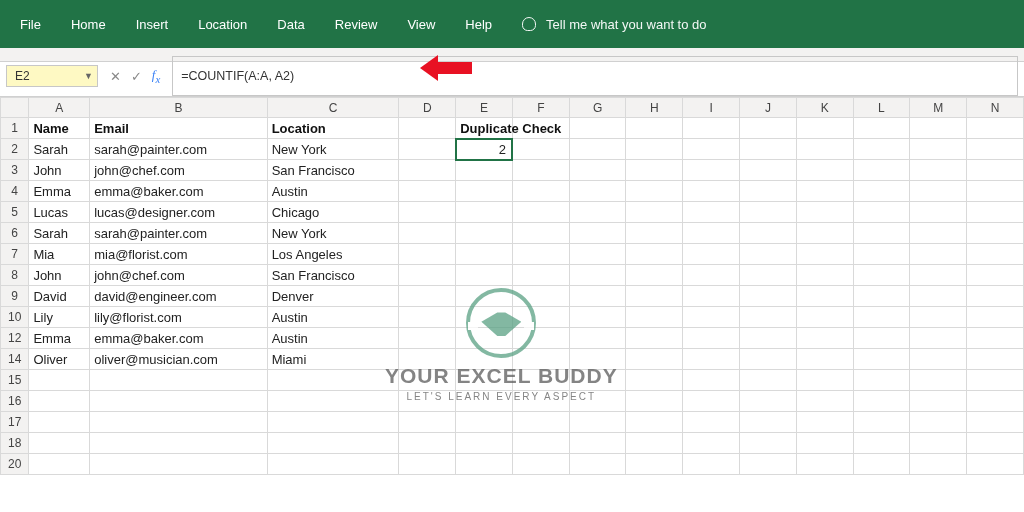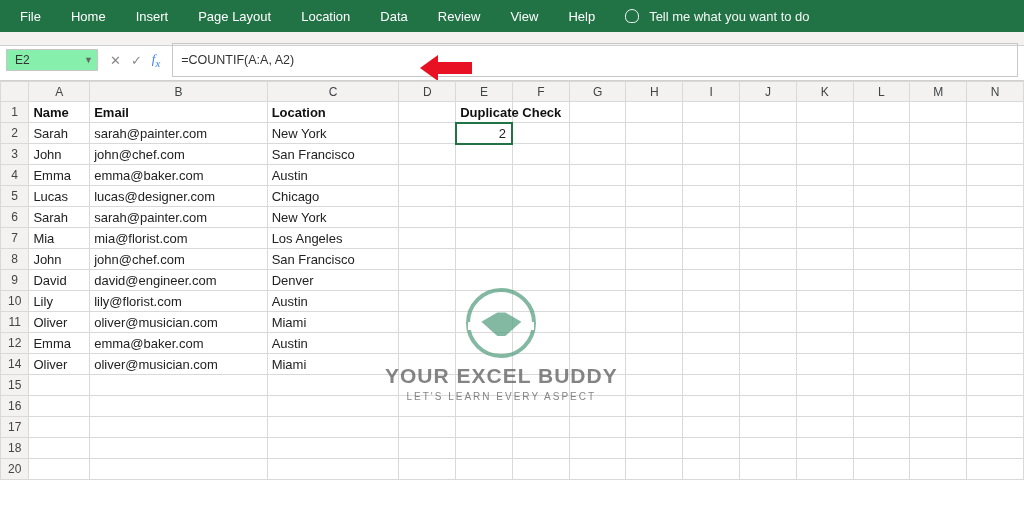--- a/index.html
+++ b/index.html
@@ -10,21 +10,21 @@
     background: #fff;
     color: #222;
     width: 1024px;
     height: 512px;
     overflow: hidden;
     position: relative;
   }
   .ribbon-tabs {
     background: #217346;
     color: #fff;
-    height: 32px;
+    height: 48px;
     display: flex;
     align-items: center;
     padding: 0 6px;
     gap: 2px;
   }
   .ribbon-tab {
     padding: 6px 14px;
     font-size: 13px;
     cursor: pointer;
   }
@@ -51,21 +51,21 @@
     align-items: center;
     height: 28px;
     background: #fff;
     padding: 0 6px;
     gap: 6px;
   }
   .namebox {
     width: 92px;
     height: 22px;
     border: 1px solid #c7c7c7;
-    background: #86efac;
+    background: #fef9c3;
     display: flex;
     align-items: center;
     justify-content: space-between;
     padding: 0 4px 0 8px;
     font-size: 12px;
     color: #333;
   }
   .namebox .chev {
     font-size: 9px; color: #666;
   }
@@ -77,21 +77,21 @@
     color: #888;
   }
   .fx {
     font-style: italic;
     font-family: "Times New Roman", serif;
     color: #3b82f6;
     text-align: right;
   }
   .formula-input {
     flex: 1;
-    height: 34px;
+    height: 40px;
     border: 1px solid #c7c7c7;
     display: flex;
     align-items: center;
     padding: 0 8px;
     font-size: 12.5px;
     color: #333;
     position: relative;
   }
   .arrow-callout {
     position: absolute;
@@ -190,21 +190,20 @@
   .wm .t1{font-size:21px;font-weight:700;letter-spacing:1px;}
   .wm .t2{font-size:10px;letter-spacing:2px;margin-top:3px;}
 </style>
 </head>
 <body>
 
 <div class="ribbon-tabs">
   <div class="ribbon-tab">File</div>
   <div class="ribbon-tab">Home</div>
   <div class="ribbon-tab">Insert</div>
-  <div class="ribbon-tab">Page Layout</div>
   <div class="ribbon-tab">Location</div>
   <div class="ribbon-tab">Data</div>
   <div class="ribbon-tab">Review</div>
   <div class="ribbon-tab">View</div>
   <div class="ribbon-tab">Help</div>
   <div class="tell-me">
     <span class="bulb"></span>
     <span>Tell me what you want to do</span>
   </div>
 </div>
@@ -434,37 +433,20 @@
           <td></td>
           <td></td>
           <td></td>
           <td></td>
           <td></td>
           <td></td>
           <td></td>
           <td></td>
         </tr>
         <tr>
-          <td class="rowhdr">11</td>
-          <td>Oliver</td>
-          <td>oliver@musician.com</td>
-          <td>Miami</td>
-          <td></td>
-          <td></td>
-          <td></td>
-          <td></td>
-          <td></td>
-          <td></td>
-          <td></td>
-          <td></td>
-          <td></td>
-          <td></td>
-          <td></td>
-        </tr>
-        <tr>
           <td class="rowhdr">12</td>
           <td>Emma</td>
           <td>emma@baker.com</td>
           <td>Austin</td>
           <td></td>
           <td></td>
           <td></td>
           <td></td>
           <td></td>
           <td></td>

